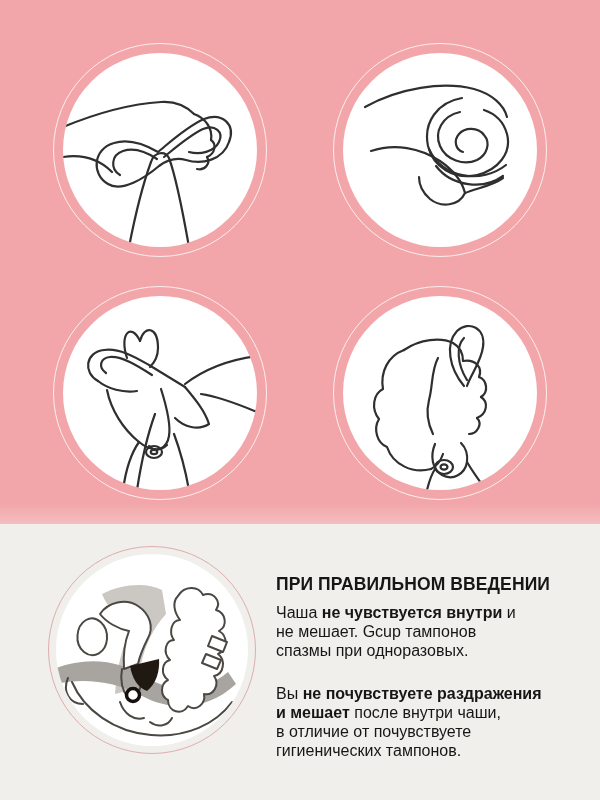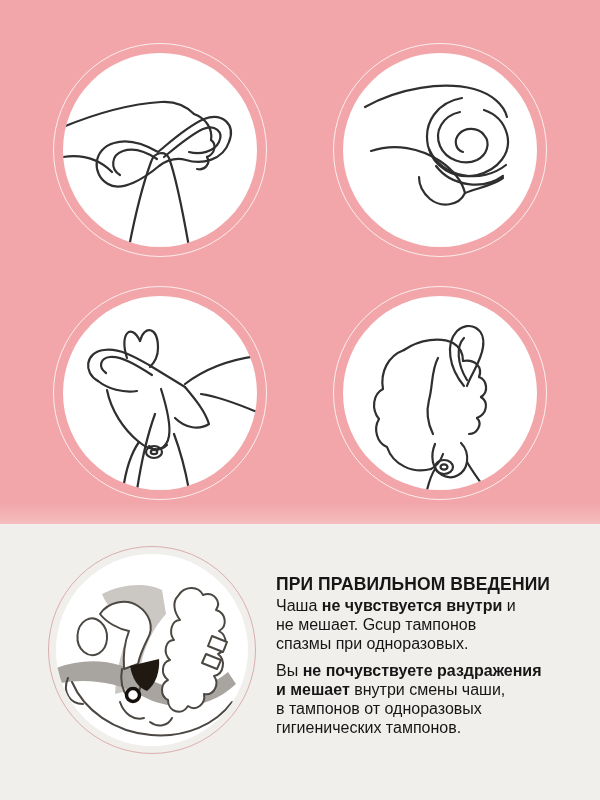--- a/index.html
+++ b/index.html
@@ -39,22 +39,22 @@
   .aink{stroke:#4b4742;stroke-width:2;fill:none;stroke-linecap:round;stroke-linejoin:round;}
   .awhite{stroke:#4b4742;stroke-width:2;fill:#ffffff;stroke-linejoin:round;}
   
   .info-text{
     position:absolute;left:276px;top:50px;width:312px;color:#161616;
   }
   .info-heading{
     font-size:17.5px;font-weight:bold;line-height:21px;letter-spacing:0.1px;
   }
   .info-par{font-size:16px;line-height:19px;}
-  .info-par.first{margin-top:1px;}
-  .info-par.second{margin-top:8px;}
+  .info-par.first{margin-top:8px;}
+  .info-par.second{margin-top:24px;}
   .b{font-weight:bold;}
 </style>
 </head>
 <body>
 
 <div class="page">
 
   <div class="top-panel">
 
     <div class="step-ring" style="left:53px;top:43px;"></div>
@@ -183,20 +183,20 @@
 
     <div class="info-text">
       <div class="info-heading">ПРИ ПРАВИЛЬНОМ ВВЕДЕНИИ</div>
       <div class="info-par first">
         <span>Чаша </span><span class="b">не чувствуется внутри</span><span> и</span><br>
         <span>не мешает. Gcup тампонов</span><br>
         <span>спазмы при одноразовых.</span>
       </div>
       <div class="info-par second">
         <span>Вы </span><span class="b">не почувствуете раздражения</span><br>
-        <span class="b">и мешает</span><span> внутри смены чаши,</span><br>
-        <span>в тампонов от одноразовых</span><br>
+        <span class="b">и мешает</span><span> после внутри чаши,</span><br>
+        <span>в отличие от почувствуете</span><br>
         <span>гигиенических тампонов.</span>
       </div>
     </div>
 
   </div>
 </div>
 
 </body></html>

